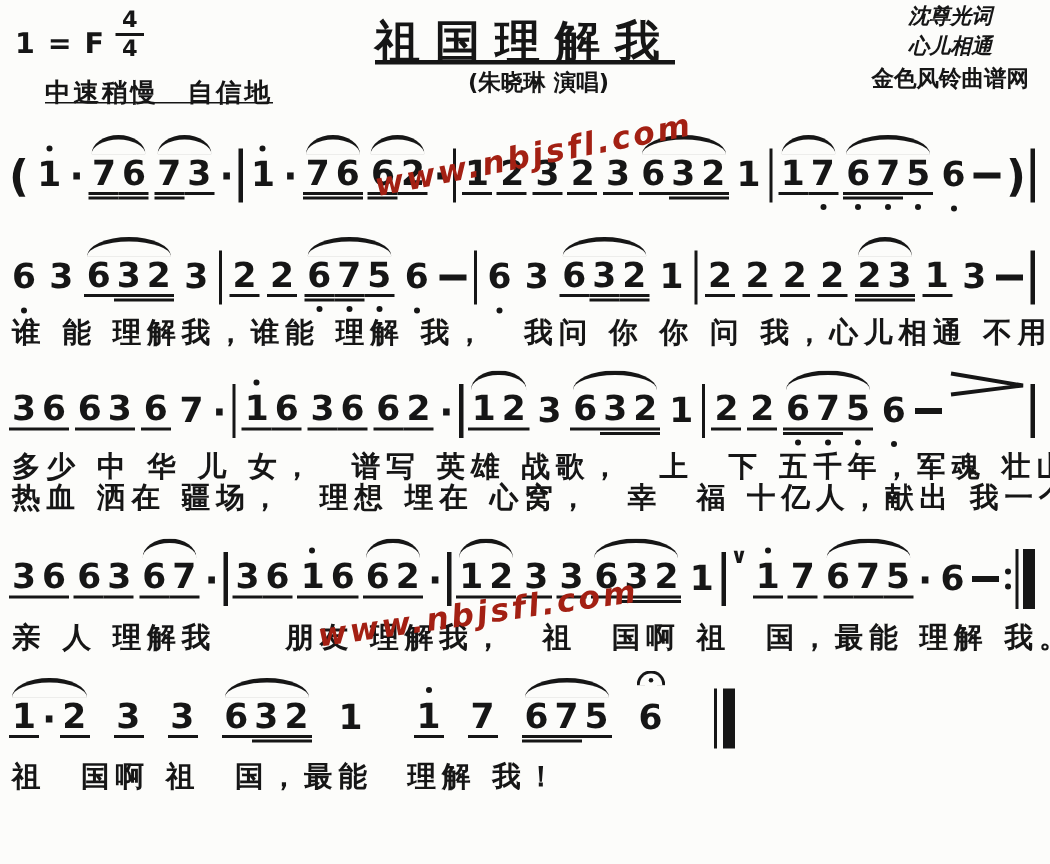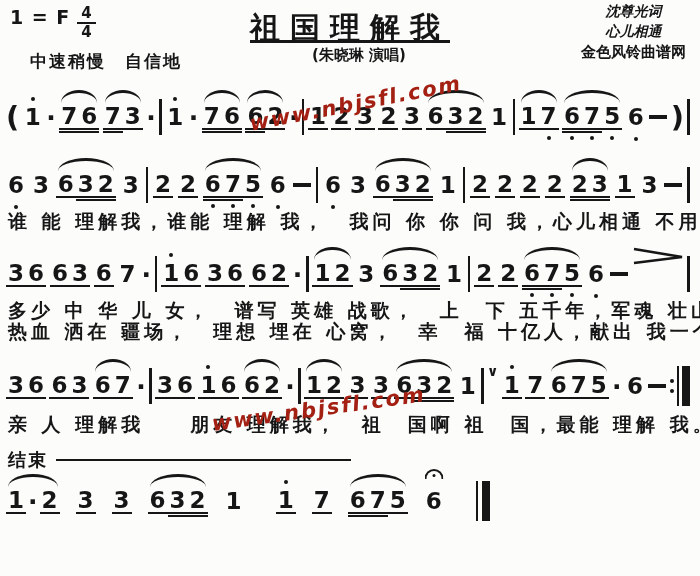--- a/index.html
+++ b/index.html
@@ -1,25 +1,25 @@
 <!DOCTYPE html>
 <html><head>
 <meta charset="utf-8">
 <style>
   html,body{margin:0;padding:0;background:#e8e8e8;}
   .page{position:relative;width:700px;height:576px;background:#fcfcfa;overflow:hidden;
         font-family:"DejaVu Sans",sans-serif;color:#161616;}
   
   .header{position:relative;height:80px;}
-  .keyrow{position:absolute;left:10px;top:6px;display:flex;align-items:flex-start;font-weight:bold;}
+  .keyrow{position:absolute;left:10px;top:6px;display:flex;align-items:flex-end;font-weight:bold;}
   .keysig{font-size:19px;letter-spacing:1px;}
   .frac{display:inline-flex;flex-direction:column;align-items:center;font-size:15px;font-weight:bold;line-height:1;margin-left:7px;}
   .frac .top{border-bottom:2px solid #161616;padding:0 4px 1px;}
   .frac .bot{padding-top:1px;}
-  .tempo{position:absolute;left:30px;top:50px;font-weight:bold;font-size:17px;letter-spacing:2px;}
+  .tempo{position:absolute;left:30px;top:50px;font-weight:bold;font-size:17px;letter-spacing:2px;text-decoration:underline;}
   .title{position:absolute;left:0;right:0;top:8px;text-align:center;font-size:30px;font-weight:bold;letter-spacing:10px;text-decoration:underline;}
   .subtitle{position:absolute;left:0;right:0;top:46px;text-align:center;font-size:15px;font-weight:bold;margin-left:18px;}
   .credits{position:absolute;right:14px;top:2px;text-align:center;font-weight:bold;}
   .credits .cr{font-size:14px;font-style:italic;line-height:1.4;}
   .credits .src{font-size:15px;font-style:normal;margin-top:2px;}
   
   .score{padding:2px 6px 0 4px;}
   .score-line{display:flex;align-items:center;padding:17px 4px 15px 2px;}
   .score-line.full{justify-content:space-between;}
   .score-line.short{justify-content:flex-start;gap:16px;width:370px;}
@@ -305,24 +305,20 @@
         <span class="endrep">
           <i class="dots">
             <b class="rd"></b>
             <b class="rd"></b>
           </i>
           <i class="thin"></i>
           <i class="thick"></i>
         </span>
       </div>
       <div class="lyric">亲 人 理解我　　朋友 理解我，　祖　国啊 祖　国，最能 理解 我。</div>
-      <div class="ending-row">
-        <span class="ending-label">结束</span>
-        <i class="ending-rule"></i>
-      </div>
       <div class="score-line short">
         <span class="grp">
           <i class="arc"></i>
           <span class="nt u1">1</span>
           <span class="nt aug">·</span>
           <span class="nt u1">2</span>
         </span>
         <span class="nt u1">3</span>
         <span class="nt u1">3</span>
         <span class="grp">
@@ -341,18 +337,19 @@
           <span class="nt u2">7</span>
           <span class="nt u1">5</span>
         </span>
         <span class="nt">6<i class="fer"></i></span>
         <span class="dashn"></span>
         <span class="finalbar">
           <i class="thin"></i>
           <i class="thick"></i>
         </span>
       </div>
+      <div class="lyric">祖　国啊 祖　国，最能　理解 我！</div>
     </div>
 
   <div class="wm wm1">www.nbjsfl.com</div>
   <div class="wm wm2">www.nbjsfl.com</div>
 
 </div>
 
 </body></html>

